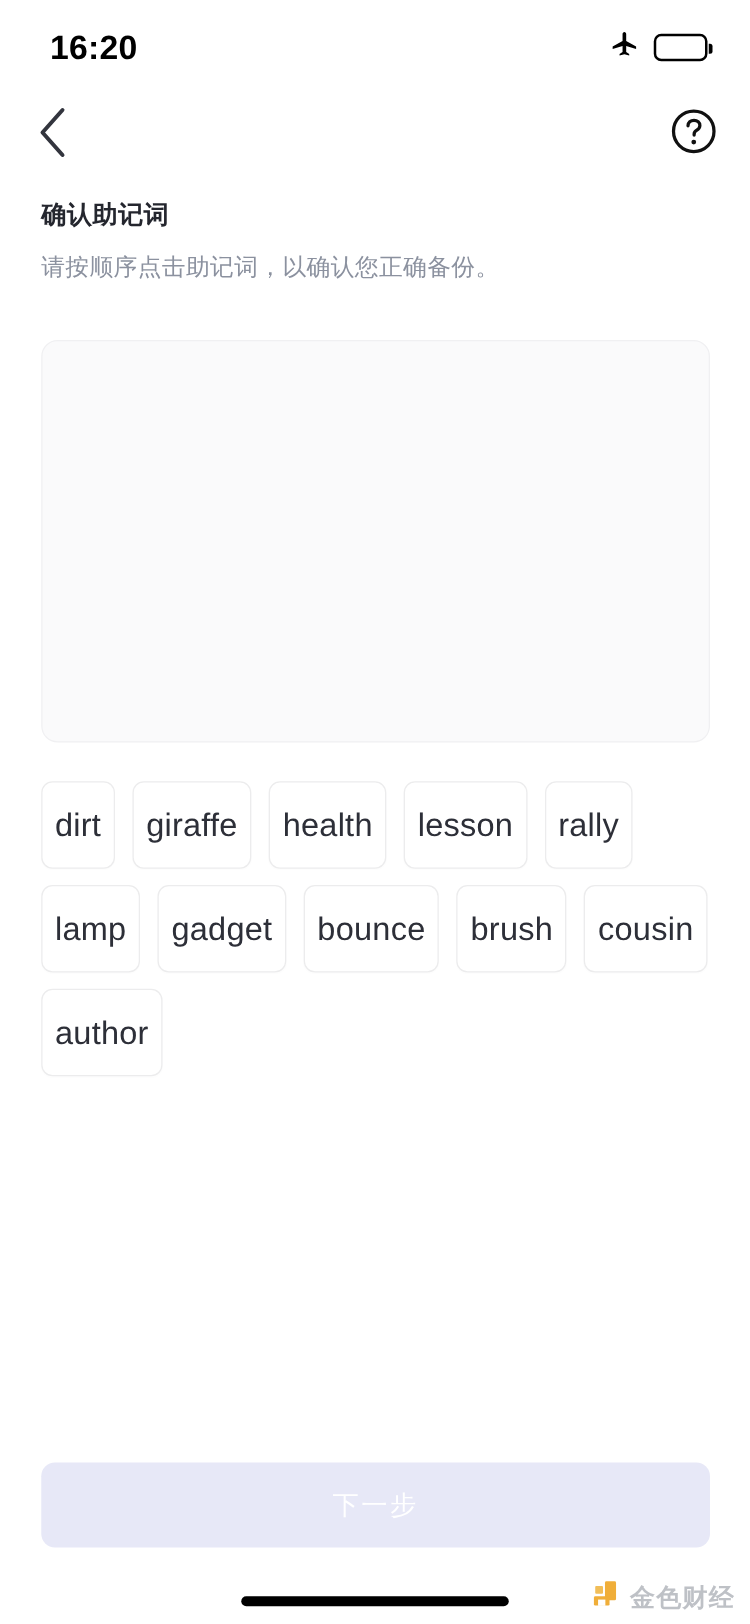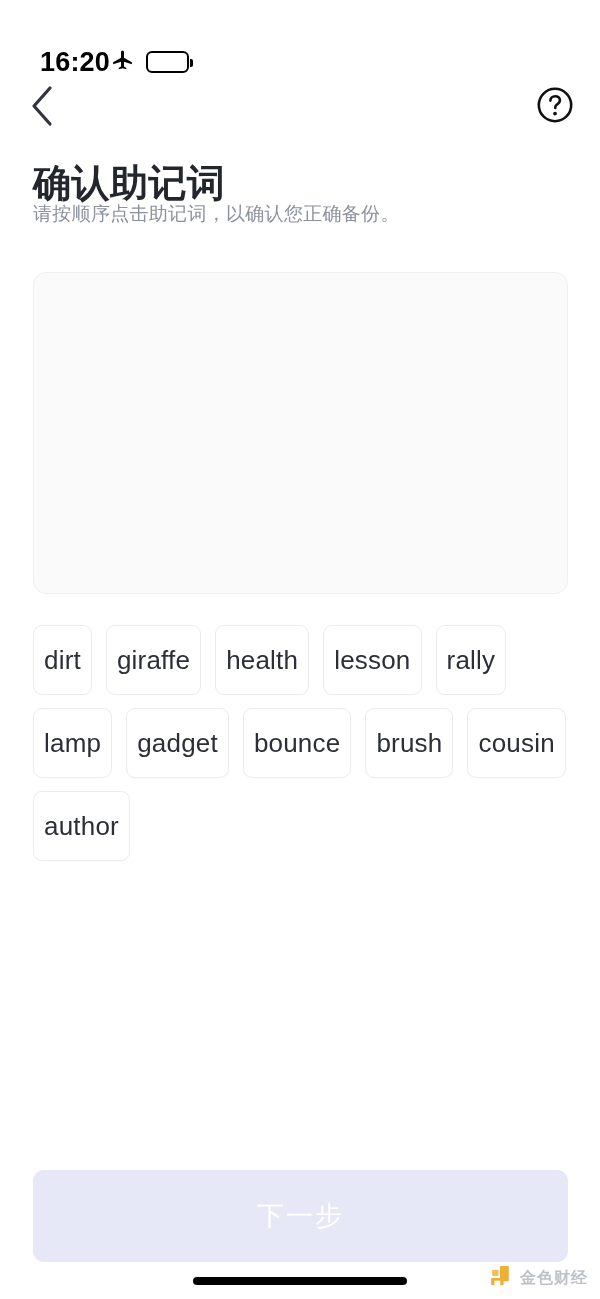--- a/index.html
+++ b/index.html
@@ -20,23 +20,23 @@
   }
 
   
   .statusbar {
     position: absolute;
     top: 0; left: 0;
     width: 600px;
     height: 72px;
     display: flex;
     align-items: center;
+    justify-content: space-between;
     padding: 0 34px 0 40px;
     box-sizing: border-box;
-    margin-top: 24px;
   }
   .status-time {
     font-size: 27px;
     font-weight: bold;
     color: #000000;
     letter-spacing: 0.2px;
     line-height: 1;
     margin-top: 4px;
   }
   .status-right {
@@ -99,21 +99,21 @@
     align-items: center;
     justify-content: center;
     cursor: pointer;
   }
 
   
   .page-title {
     position: absolute;
     top: 158px;
     left: 33px;
-    font-size: 38px;
+    font-size: 20px;
     font-weight: bold;
     color: #24262e;
     letter-spacing: 0.5px;
     margin: 0;
   }
   .page-subtitle {
     position: absolute;
     top: 201px;
     left: 33px;
     font-size: 19px;
@@ -168,28 +168,28 @@
     cursor: pointer;
     box-shadow: 0 1px 1px rgba(0,0,0,0.012);
   }
 
   
   .next-btn {
     position: absolute;
     left: 33px;
     top: 1170px;
     width: 535px;
-    height: 92px;
+    height: 68px;
     box-sizing: border-box;
     border: none;
     border-radius: 11px;
     background: #e7e8f7;
     color: #ffffff;
     font-family: "Liberation Sans", "DejaVu Sans", sans-serif;
-    font-size: 27px;
+    font-size: 21px;
     letter-spacing: 2px;
     cursor: default;
   }
 
   
   .home-indicator {
     position: absolute;
     left: 193px;
     top: 1277px;
     width: 214px;
@@ -202,21 +202,21 @@
   .watermark {
     position: absolute;
     right: 12px;
     bottom: 6px;
     display: flex;
     align-items: center;
     gap: 7px;
     opacity: 0.92;
   }
   .wm-text {
-    font-size: 16px;
+    font-size: 20px;
     color: #b9bcc2;
     letter-spacing: 1px;
     font-weight: bold;
   }
 </style>
 </head>
 <body>
 
 <div id="phone">
 

